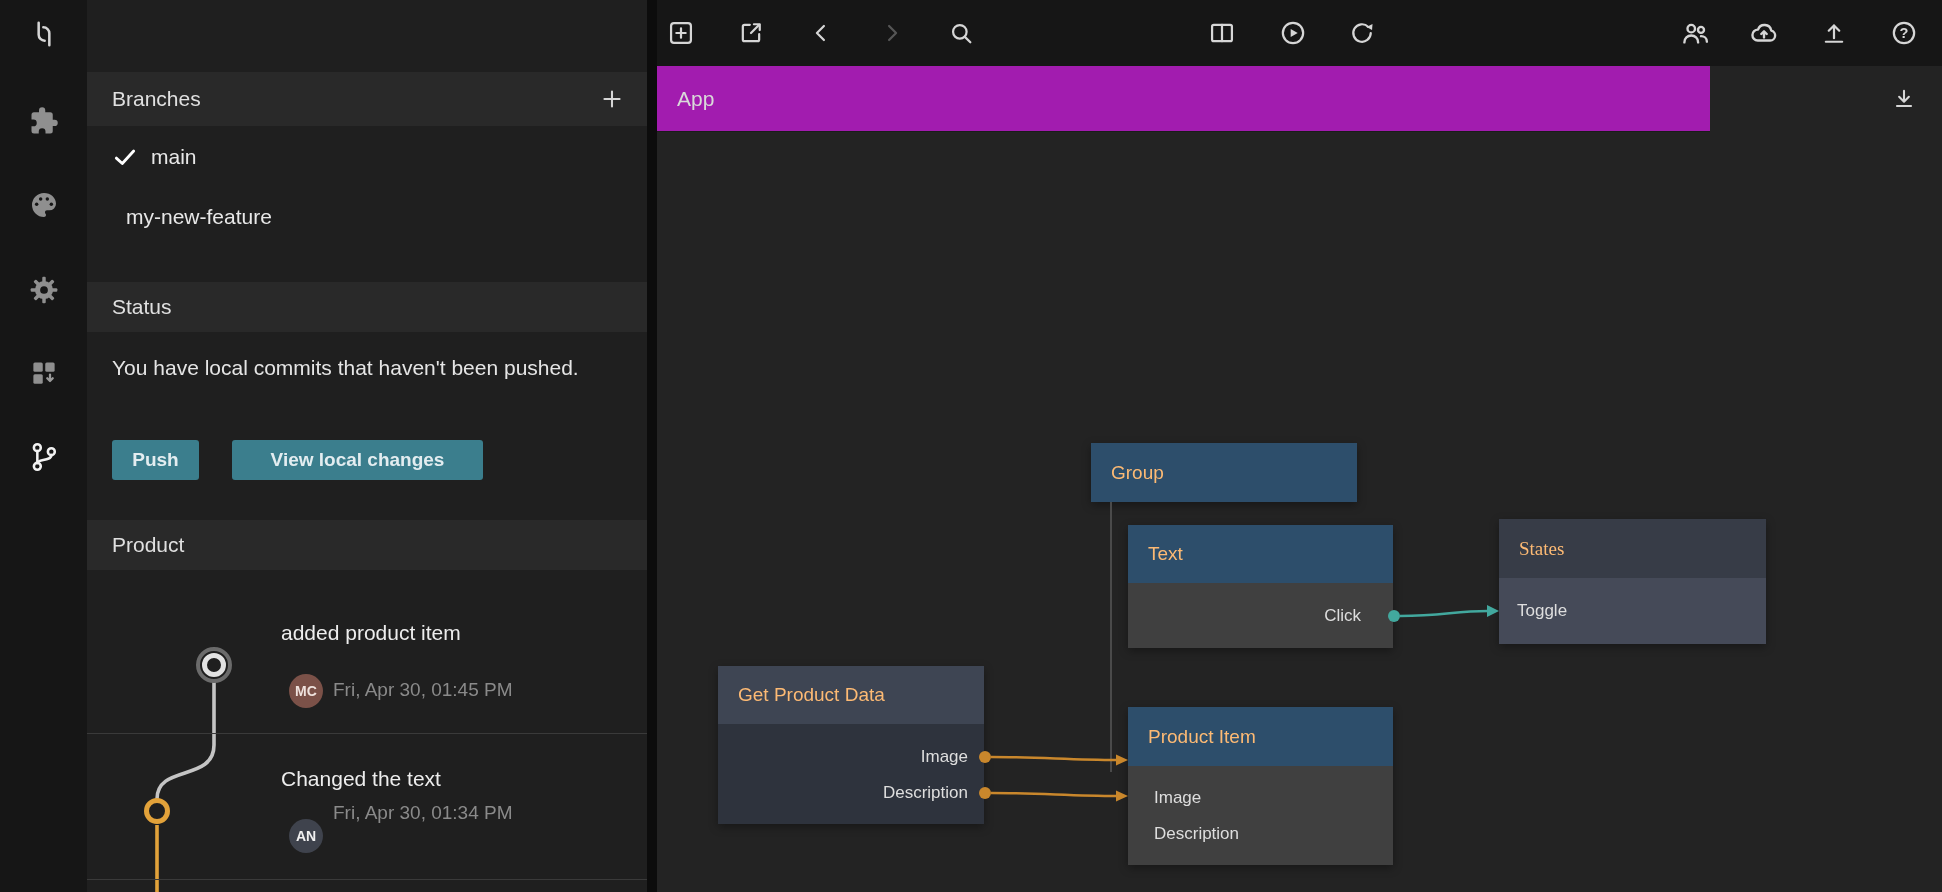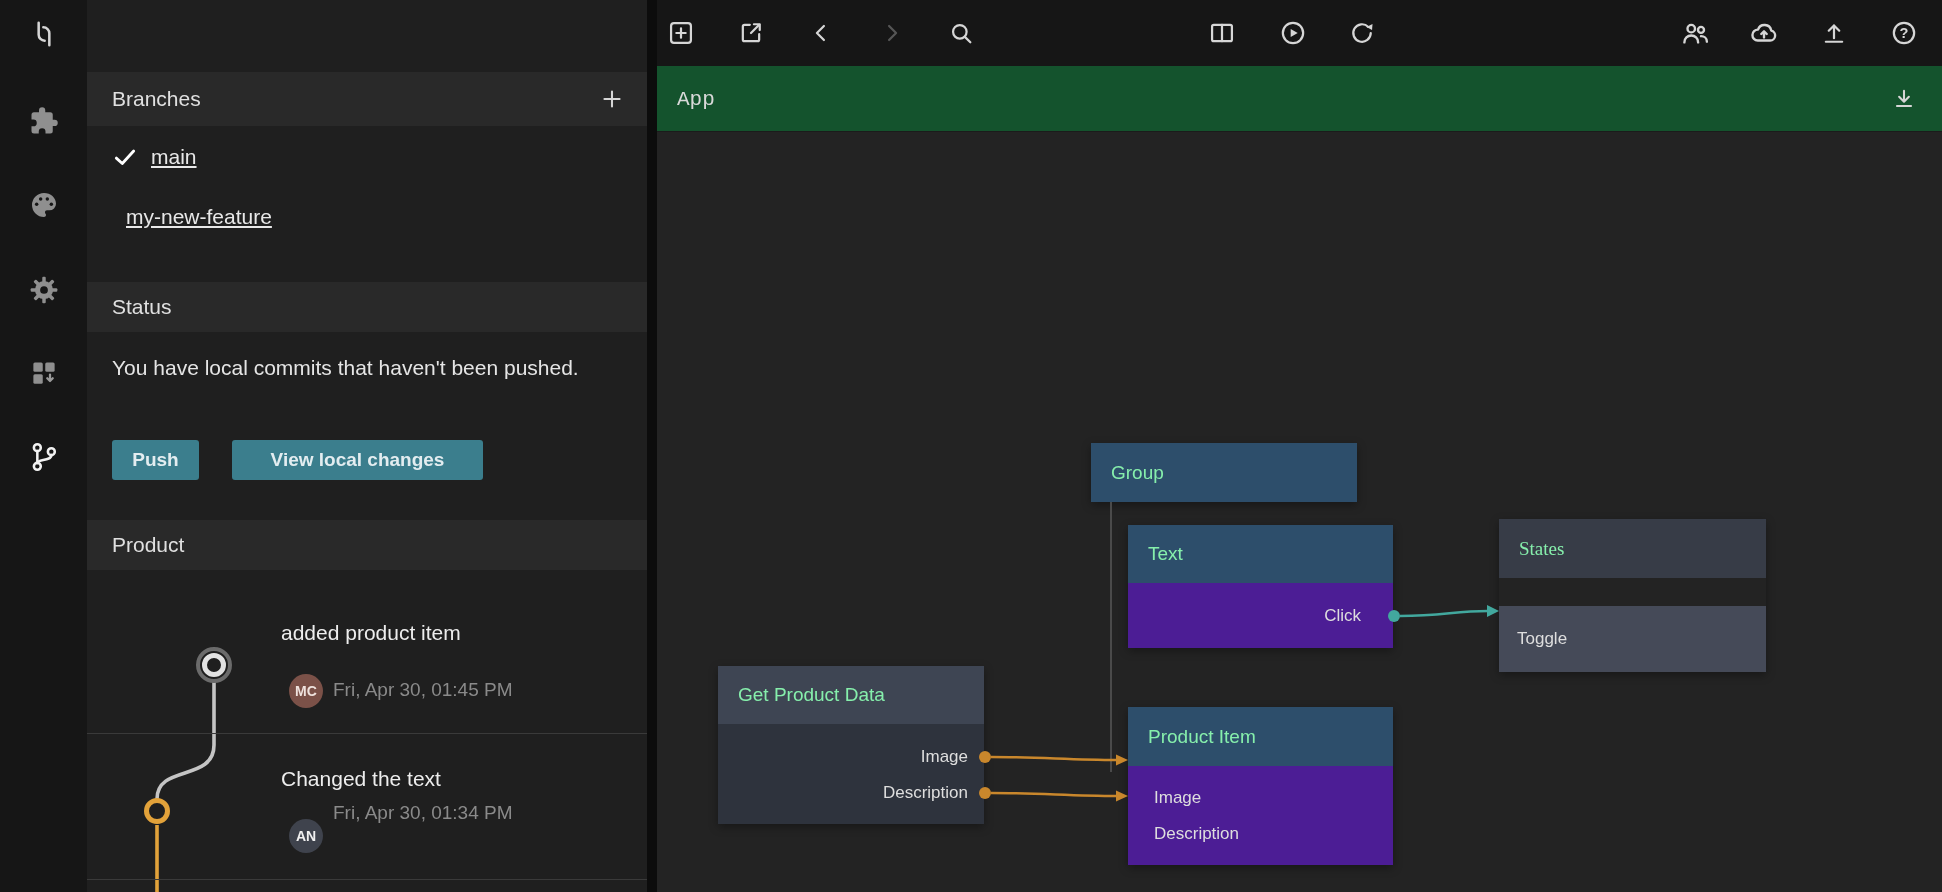--- a/index.html
+++ b/index.html
@@ -10,54 +10,54 @@
   .activity-bar { position:absolute; left:0; top:0; width:87px; height:100%; background:#161616; z-index:5; }
   .act-icon { position:absolute; left:21px; width:46px; height:46px; display:flex; align-items:center; justify-content:center; cursor:pointer; }
 
   
   .vc-panel { position:absolute; left:87px; top:0; width:560px; height:100%; background:#1f1f1f; z-index:4; }
   .section-header { position:absolute; left:0; width:560px; height:50px; background:#292929; display:flex; align-items:center; padding:0 20px 0 25px; color:#e0e0e0; font-size:21px; z-index:2; }
   .section-header .spacer { flex:1; }
   .plus-btn { width:30px; height:30px; display:flex; align-items:center; justify-content:center; cursor:pointer; }
   .branch-row { position:absolute; left:0; width:560px; height:50px; display:flex; align-items:center; font-size:21px; color:#e8e8e8; cursor:pointer; z-index:2; }
   .branch-check { width:30px; margin-left:25px; display:flex; align-items:center; }
-  .branch-name { margin-left:9px;text-decoration:underline; }
+  .branch-name { margin-left:9px; }
   .branch-row.no-check .branch-name { margin-left:39px; }
   .status-message { position:absolute; left:25px; top:351px; width:470px; font-size:21px; line-height:34px; color:#e5e5e5; z-index:2; }
   .btn { position:absolute; top:440px; height:40px; display:flex; align-items:center; justify-content:center; background:#3b7e8d; color:#e3edf0; font-weight:bold; font-size:19px; border-radius:3px; cursor:pointer; z-index:2; }
   .btn-push { left:25px; width:87px; }
   .btn-view { left:145px; width:251px; }
   .commit-graph { position:absolute; left:0; top:0; width:560px; height:892px; z-index:1; pointer-events:none; }
   .commit-title { position:absolute; left:194px; font-size:21px; color:#ededed; z-index:2; }
   .avatar { position:absolute; left:202px; width:34px; height:34px; border-radius:50%; display:flex; align-items:center; justify-content:center; font-size:14px; font-weight:bold; z-index:2; }
   .avatar-mc { background:#7b5148; color:#efe2dd; }
   .avatar-an { background:#3f434d; color:#f0f0f0; }
   .commit-date { position:absolute; left:246px; font-size:19px; color:#8a8a8a; z-index:2; }
   .divider { position:absolute; left:0; width:560px; height:1px; background:#3a3a3a; z-index:2; }
 
   .panel-gap { position:absolute; left:647px; top:0; width:10px; height:100%; background:#0c0c0c; z-index:6; }
 
   
   .toolbar { position:absolute; left:657px; top:0; width:1285px; height:66px; background:#161616; z-index:3; }
   .tool-icon { position:absolute; top:13px; width:40px; height:40px; display:flex; align-items:center; justify-content:center; cursor:pointer; }
 
   
-  .canvas-tabbar { position:absolute; left:657px; top:66px; width:1285px; height:66px; background:#14532d; border-bottom:1px solid #1b1b1b; z-index:2;font-family:Liberation Mono, monospace; }
+  .canvas-tabbar { position:absolute; left:657px; top:66px; width:1053px; height:66px; background:#a21caf; border-bottom:1px solid #1b1b1b; z-index:2; }
   .tab-label { position:absolute; left:20px; top:0; height:66px; display:flex; align-items:center; font-size:21px; color:#d9d9d9; }
   .canvas { position:absolute; left:657px; top:132px; width:1285px; height:760px; background:#232323; overflow:hidden; }
   .wires { position:absolute; left:0; top:0; width:1285px; height:760px; z-index:3; pointer-events:none; }
 
   .node { position:absolute; border-radius:2px; box-shadow:0 3px 10px rgba(0,0,0,.35); z-index:2; cursor:pointer; }
-  .node-header { display:flex; align-items:center; padding:0 20px; font-size:19px; color:#86efac; }
+  .node-header { display:flex; align-items:center; padding:0 20px; font-size:19px; color:#fdba74; }
   .blue-h { background:#2d4e6b; }
-  .blue-b { background:#4c1d95; }
+  .blue-b { background:#404040; }
   .gray-h { background:#3e4553; }
   .gray-b { background:#2e333d; }
   .states-h { background:#373c47;font-family:Liberation Serif, serif; }
-  .states-b { background:#454a58;margin-top:28px; }
+  .states-b { background:#454a58; }
   .port-row { height:36px; display:flex; align-items:center; font-size:17px; color:#dedede; }
   .port-out { justify-content:flex-end; padding-right:16px; }
   .port-in { padding-left:26px; }
 
   svg { display:block; }
   .stk { fill:none; stroke:#9a9a9a; stroke-width:1.8; stroke-linecap:round; stroke-linejoin:round; }
   .stk-w { fill:none; stroke:#d6d6d6; stroke-width:1.9; stroke-linecap:round; stroke-linejoin:round; }
   .stk-dim { fill:none; stroke:#565656; stroke-width:1.9; stroke-linecap:round; stroke-linejoin:round; }
 </style>
 </head>

